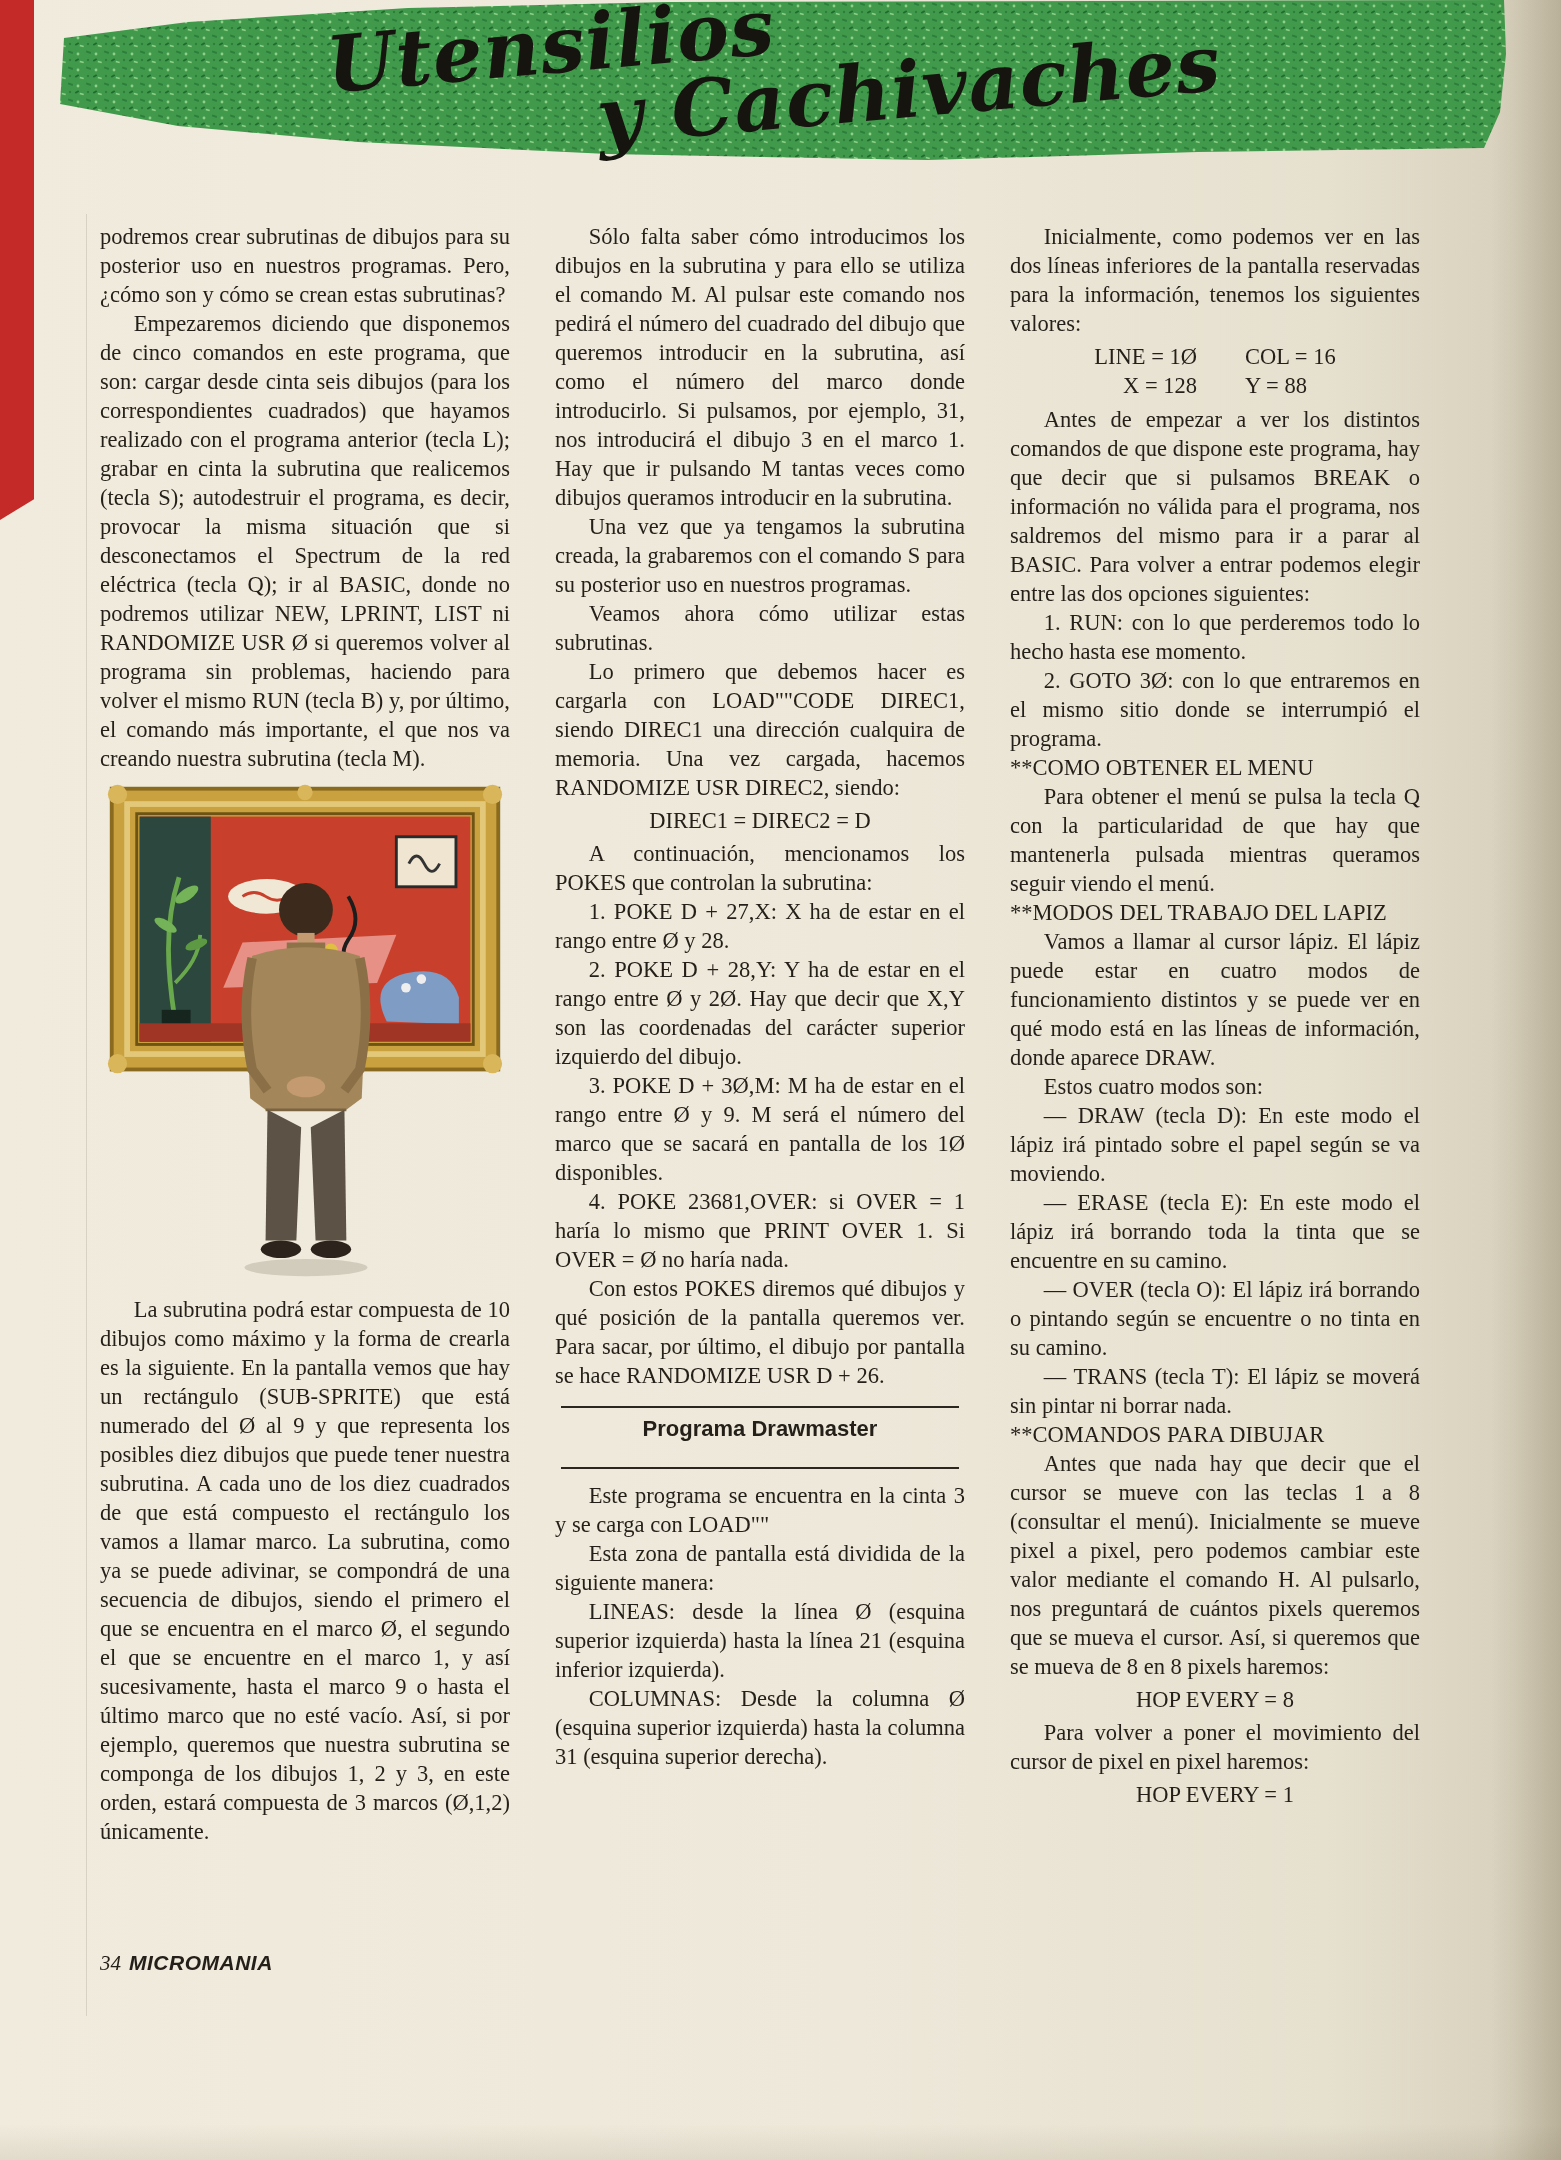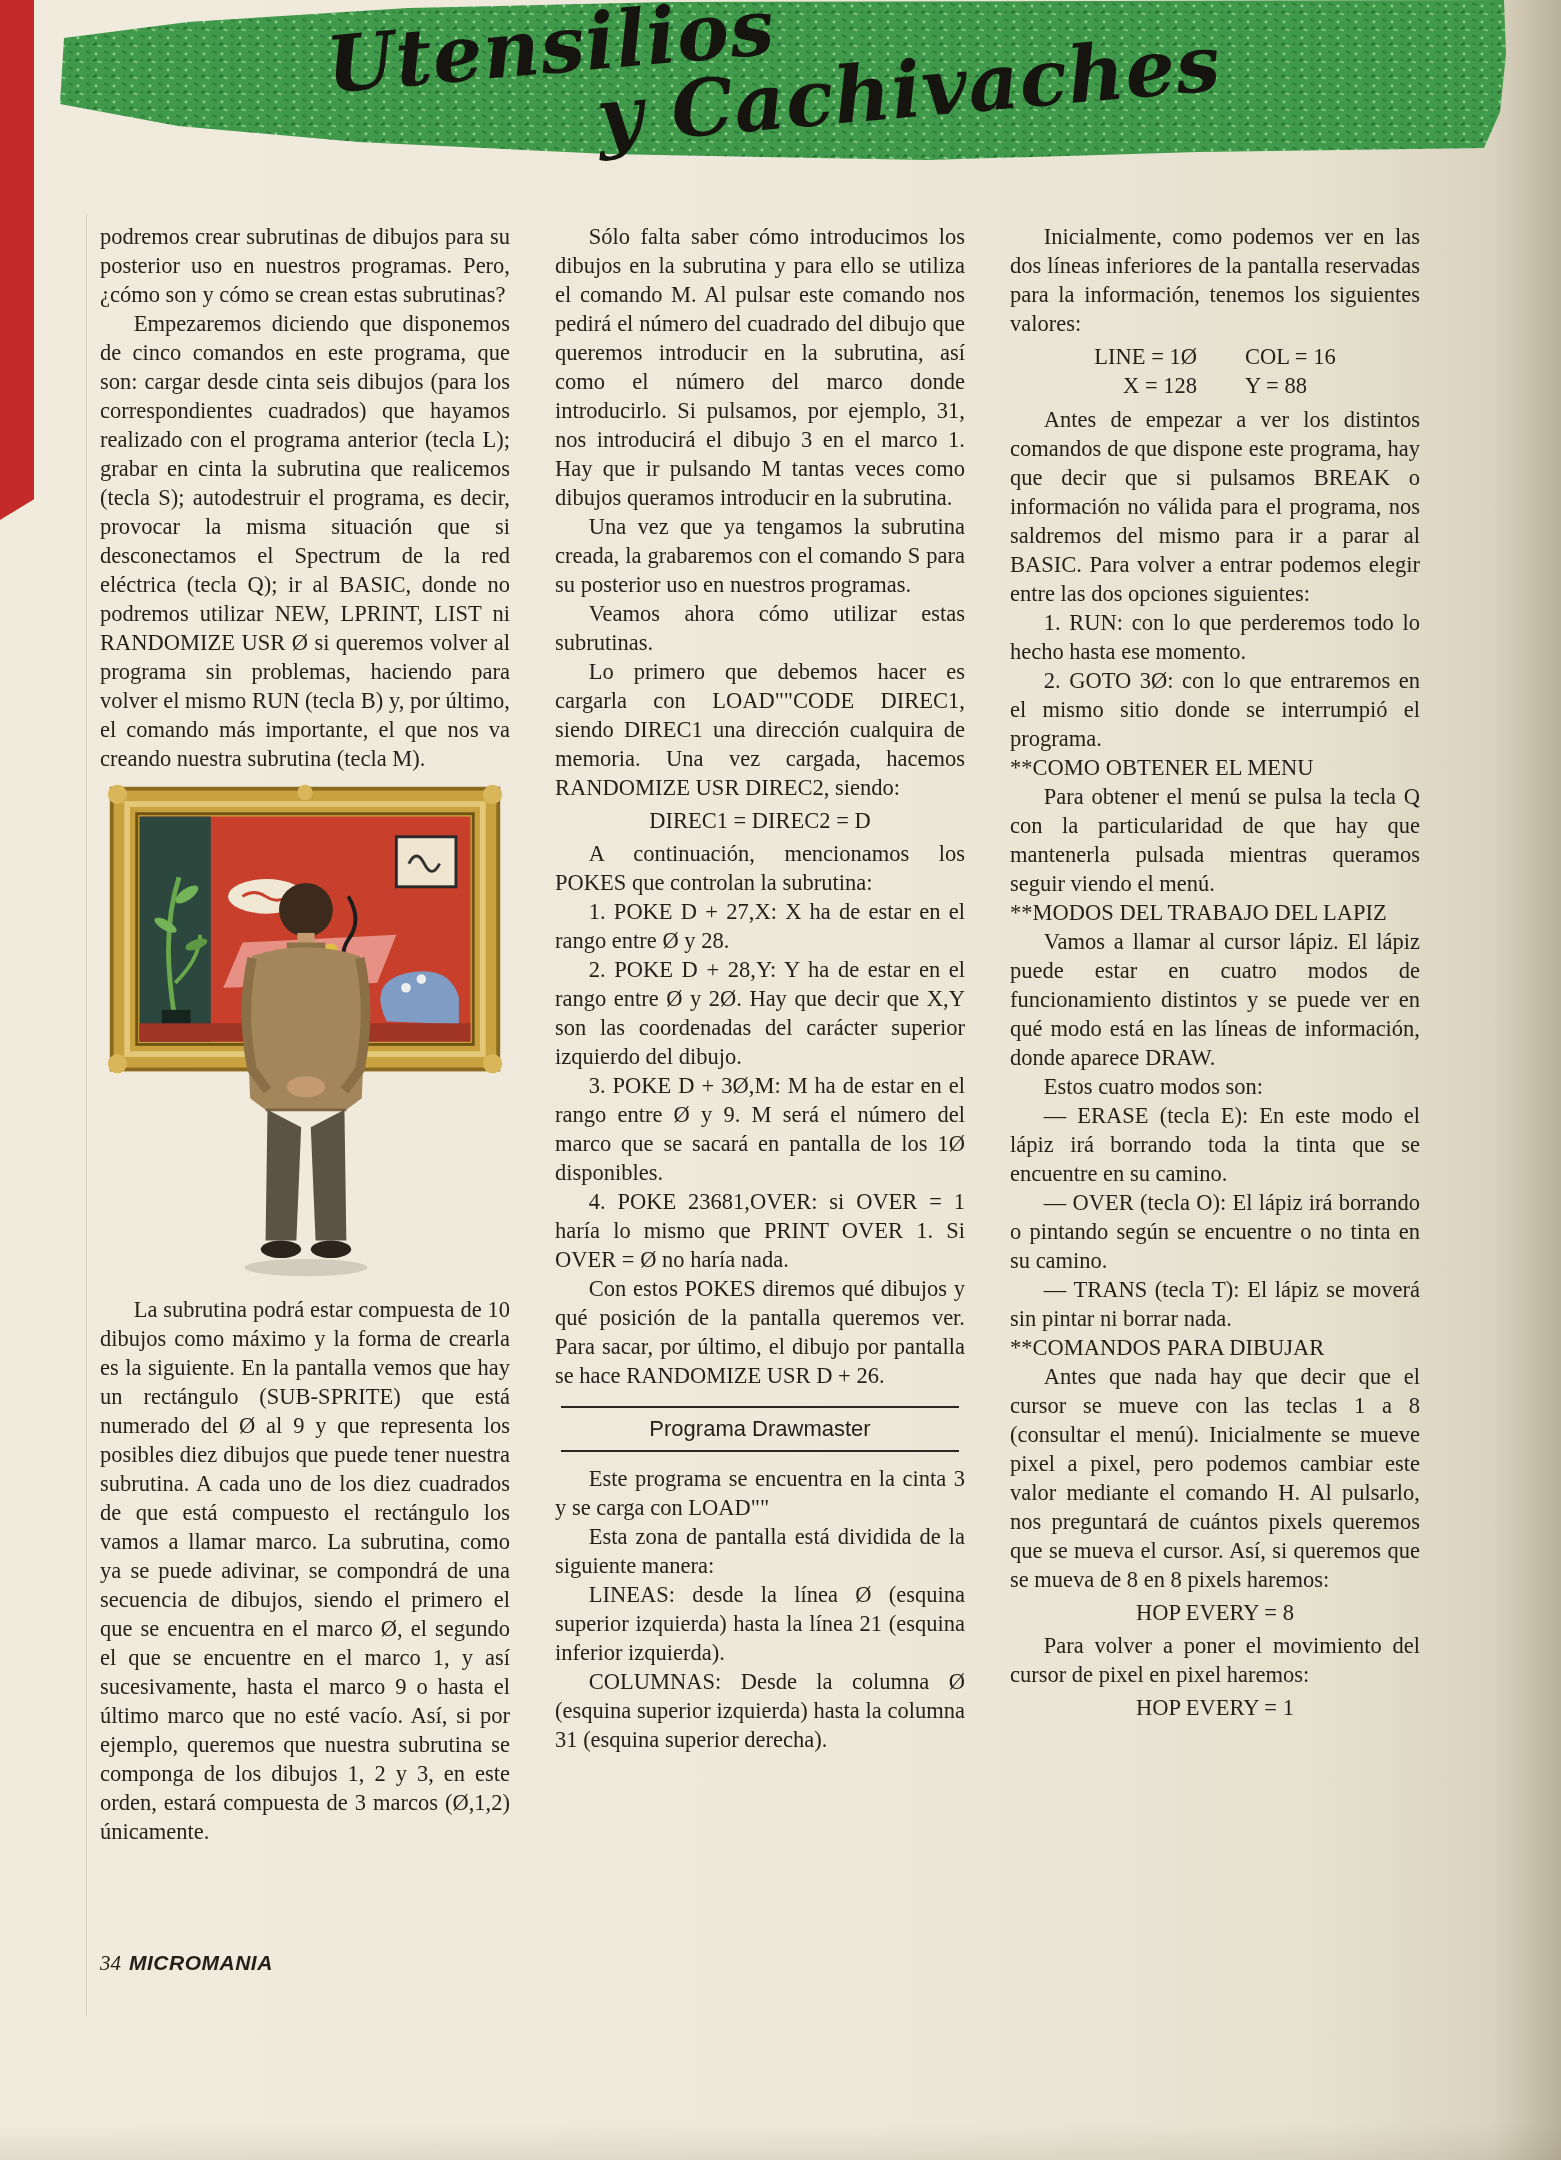--- a/index.html
+++ b/index.html
@@ -45,24 +45,24 @@
   p.ind { text-indent:1.5em; }
   p.center { text-align:center; text-indent:0; margin:4px 0; }
   p.flush { text-indent:0; }
 
   
   .vals { margin:4px 0 5px; }
   .vrow { display:flex; justify-content:center; gap:48px; text-align:left; }
 
   
   .prog-head {
-    margin:16px 6px 12px 6px; padding:6px 0 7px 0;
+    margin:16px 6px 12px 6px; padding:6px 0 24px 0;
     border-top:2.5px solid #2b2620; border-bottom:2.5px solid #2b2620;
     text-align:center;
-    font-family:"Liberation Sans", sans-serif; font-weight:normal; font-size:22px;
+    font-family:"Liberation Sans", sans-serif; font-weight:bold; font-size:22px;
   }
 
   
   figure.illustration { margin:8px 0 14px 0; padding:0; width:410px; height:500px; }
 
   
   .footer {
     position:absolute; left:100px; top:1951px;
     font-size:21px; font-style:italic;
   }
@@ -199,20 +199,21 @@
     </div>
 
     <p class="ind">Antes de empezar a ver los distintos comandos de que dispone este programa, hay que decir que si pulsamos BREAK o información no válida para el programa, nos saldremos del mismo para ir a parar al BASIC. Para volver a entrar podemos elegir entre las dos opciones siguientes:</p>
     <p class="ind">1. RUN: con lo que perderemos todo lo hecho hasta ese momento.</p>
     <p class="ind">2. GOTO 3Ø: con lo que entraremos en el mismo sitio donde se interrumpió el programa.</p>
     <p class="flush">**COMO OBTENER EL MENU</p>
     <p class="ind">Para obtener el menú se pulsa la tecla Q con la particularidad de que hay que mantenerla pulsada mientras queramos seguir viendo el menú.</p>
     <p class="flush">**MODOS DEL TRABAJO DEL LAPIZ</p>
     <p class="ind">Vamos a llamar al cursor lápiz. El lápiz puede estar en cuatro modos de funcionamiento distintos y se puede ver en qué modo está en las líneas de información, donde aparece DRAW.</p>
     <p class="ind">Estos cuatro modos son:</p>
+    <p class="ind">— DRAW (tecla D): En este modo el lápiz irá pintado sobre el papel según se va moviendo.</p>
     <p class="ind">— ERASE (tecla E): En este modo el lápiz irá borrando toda la tinta que se encuentre en su camino.</p>
     <p class="ind">— OVER (tecla O): El lápiz irá borrando o pintando según se encuentre o no tinta en su camino.</p>
     <p class="ind">— TRANS (tecla T): El lápiz se moverá sin pintar ni borrar nada.</p>
     <p class="flush">**COMANDOS PARA DIBUJAR</p>
     <p class="ind">Antes que nada hay que decir que el cursor se mueve con las teclas 1 a 8 (consultar el menú). Inicialmente se mueve pixel a pixel, pero podemos cambiar este valor mediante el comando H. Al pulsarlo, nos preguntará de cuántos pixels queremos que se mueva el cursor. Así, si queremos que se mueva de 8 en 8 pixels haremos:</p>
     <p class="center">HOP EVERY = 8</p>
     <p class="ind">Para volver a poner el movimiento del cursor de pixel en pixel haremos:</p>
     <p class="center">HOP EVERY = 1</p>
   </div>
 

